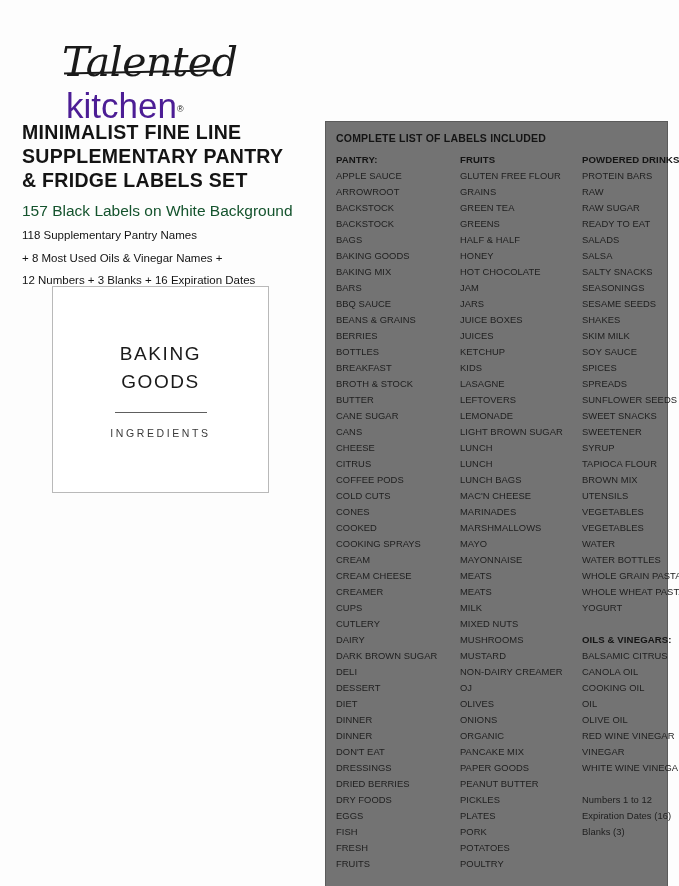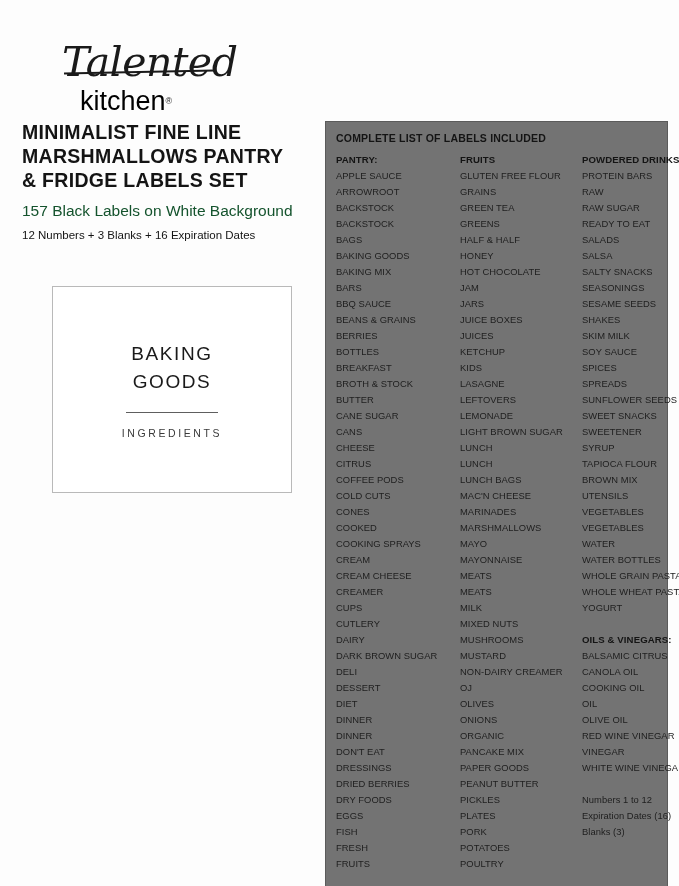--- a/index.html
+++ b/index.html
@@ -33,24 +33,24 @@
   .brand-word1 {
     font-family: "DejaVu Serif", serif;
     font-style: italic;
     font-size: 41px;
     letter-spacing: -0.5px;
     color: #1a1a1a;
     display: inline-block;
   }
   .brand-word2 {
     font-family: "Liberation Sans", sans-serif;
-    font-size: 27px;
-    color: #000000;
+    font-size: 35px;
+    color: #4c1d95;
     display: inline-block;
-    margin-left: 18px;
+    margin-left: 4px;
   }
   .brand-reg {
     font-size: 9px;
     vertical-align: super;
     color: #1a1a1a;
   }
   .brand-underline {
     position: absolute;
     left: 2px;
     top: 33px;
@@ -88,21 +88,21 @@
     color: #141414;
     line-height: 16.5px;
     margin-top: 6px;
   }
 
   
   .label-card {
     position: absolute;
     left: 52px;
     top: 286px;
-    width: 240px;
+    width: 217px;
     height: 207px;
     border: 1px solid #b9b9b9;
     background: #ffffff;
     box-sizing: border-box;
     display: flex;
     flex-direction: column;
     align-items: center;
     justify-content: center;
   }
   .label-main {
@@ -176,23 +176,25 @@
 
 <div class="page">
 
   <div class="brand">
     <span class="brand-word1">Talented</span><span class="brand-word2">kitchen</span><span class="brand-reg">®</span>
     <div class="brand-underline"></div>
   </div>
 
   <div class="left-col">
     <div class="title">MINIMALIST FINE LINE</div>
-    <div class="title">MARSHMALLOWS PANTRY</div>
+    <div class="title">SUPPLEMENTARY PANTRY</div>
     <div class="title">&amp; FRIDGE LABELS SET</div>
     <div class="subtitle">157 Black Labels on White Background</div>
+    <div class="sub-lines">118 Supplementary Pantry Names</div>
+    <div class="sub-lines">+ 8 Most Used Oils &amp; Vinegar Names +</div>
     <div class="sub-lines">12 Numbers + 3 Blanks + 16 Expiration Dates</div>
   </div>
 
   <div class="label-card">
     <div class="label-main">BAKING</div>
     <div class="label-main">GOODS</div>
     <div class="label-rule"></div>
     <div class="label-sub">INGREDIENTS</div>
   </div>
 

